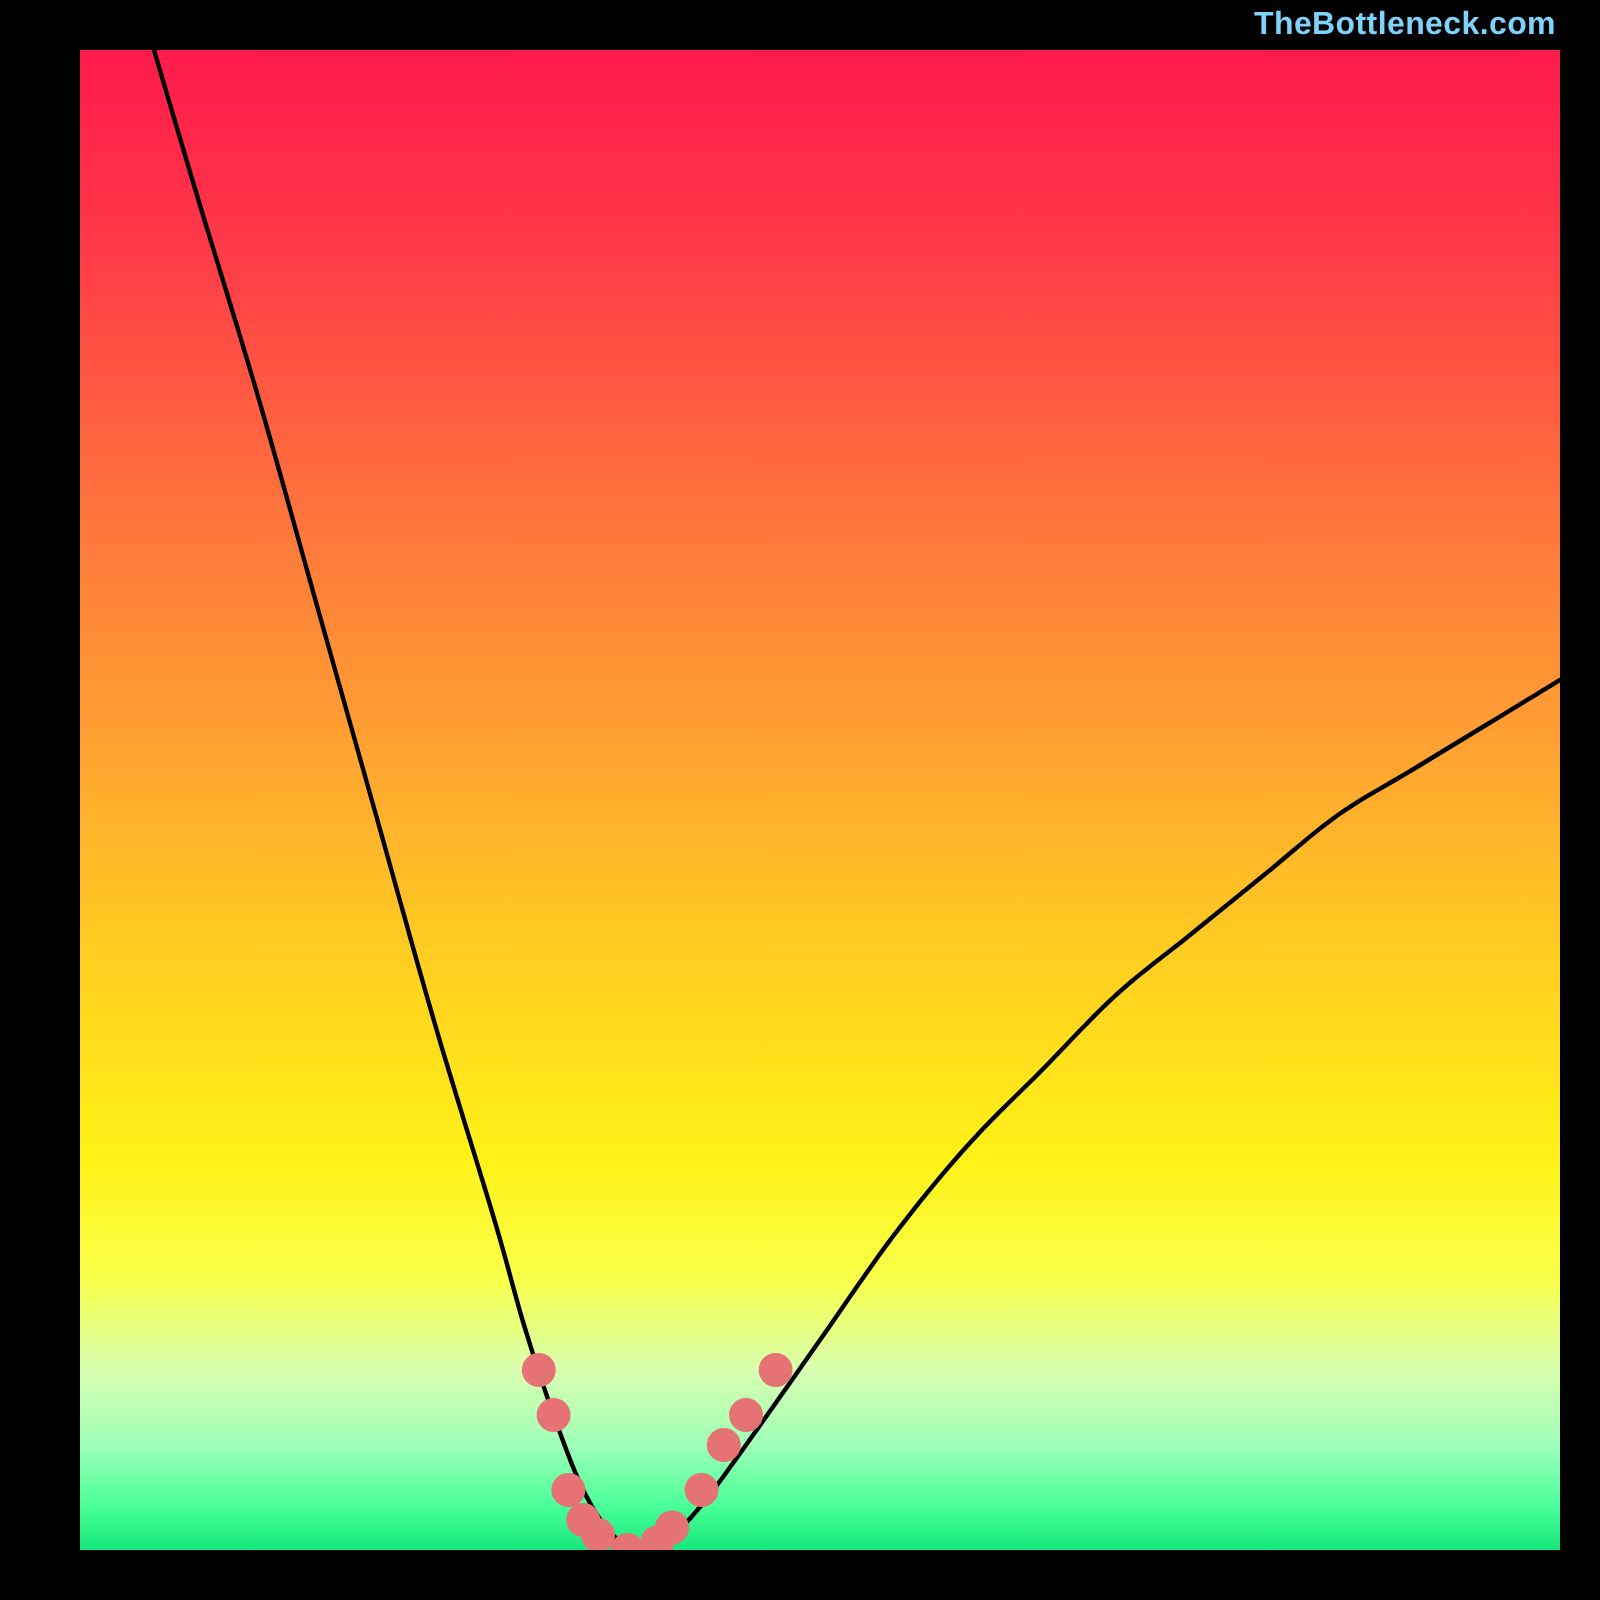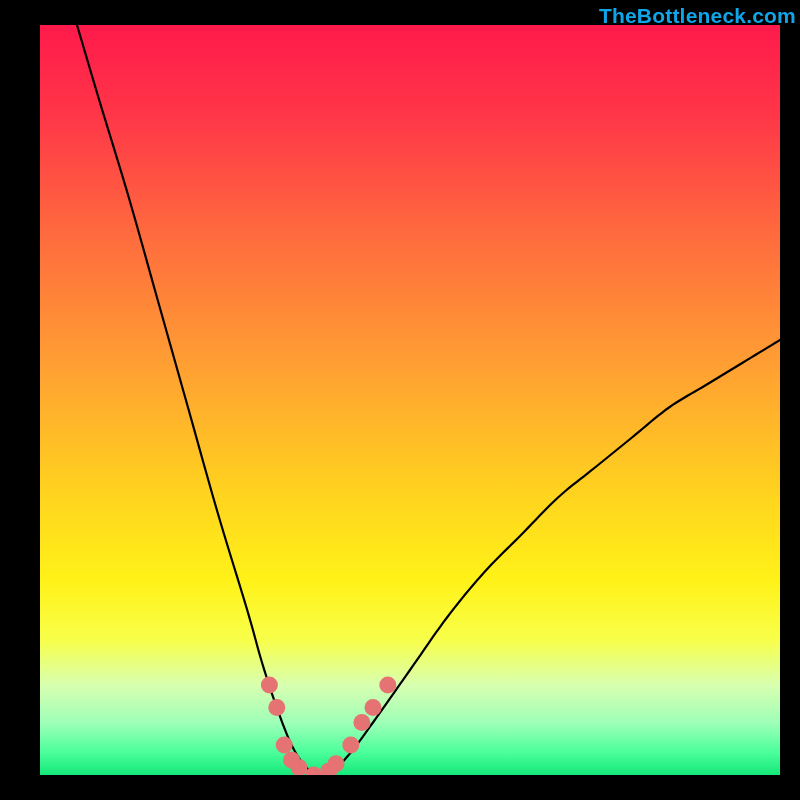--- a/index.html
+++ b/index.html
@@ -36,25 +36,25 @@
   .curve-svg {
     position: absolute;
     left: 0;
     top: 0;
     width: 100%;
     height: 100%;
   }
   .watermark {
     position: absolute;
     top: 4px;
-    right: 4px;
+    right: 22px;
     font-family: Arial, Helvetica, sans-serif;
-    font-size: 21px;
+    font-size: 16px;
     font-weight: 600;
-    color: #0ea5e9;
+    color: #7dd3fc;
     letter-spacing: 0.2px;
   }
 </style>
 </head>
 <body>
 
 <div class="frame">
   <div class="plot-area">
     <svg class="gradient-bg" viewBox="0 0 740 750" preserveAspectRatio="none">
       <defs>

